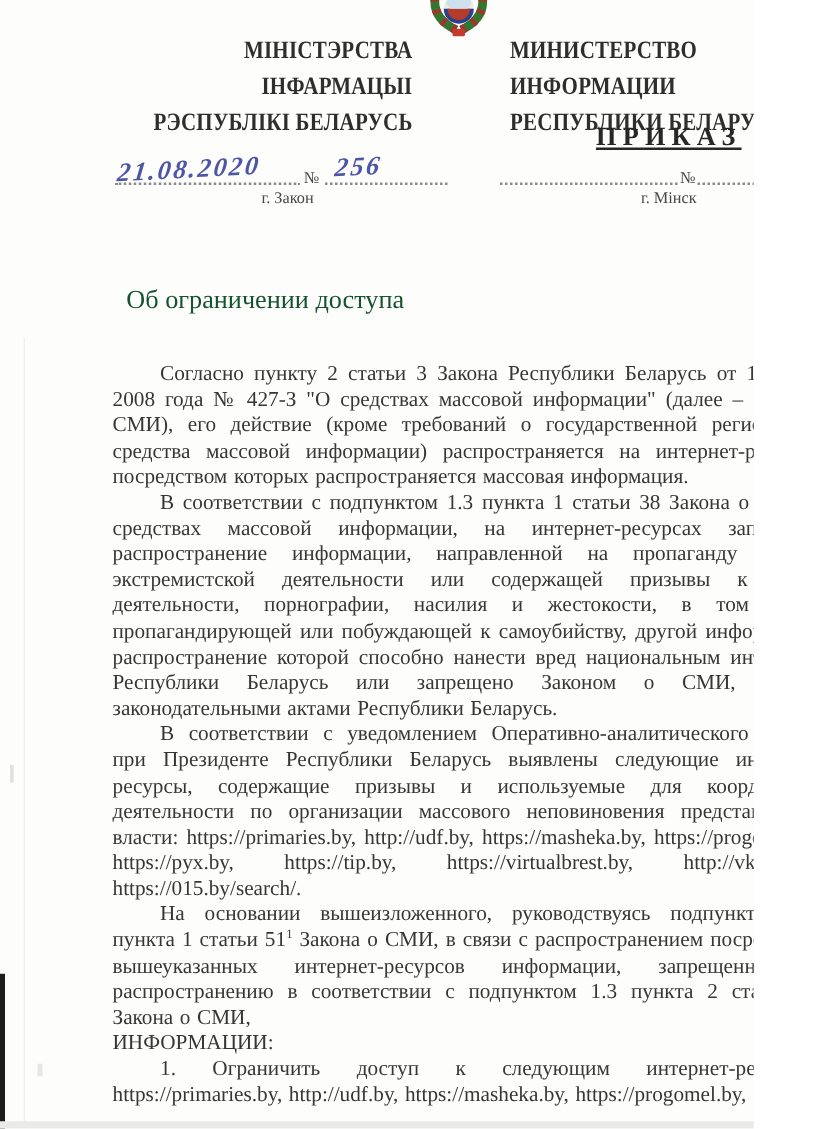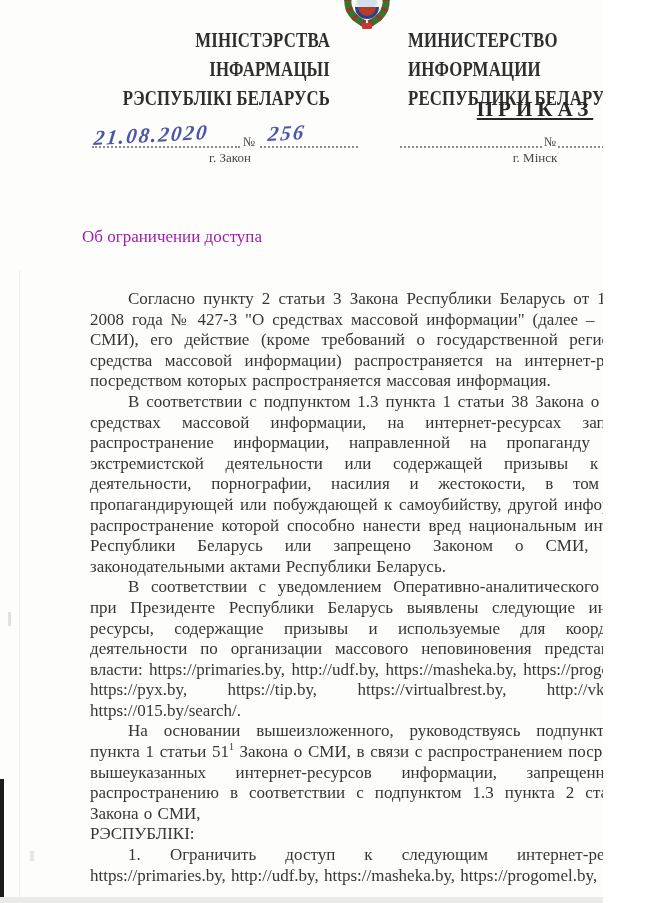--- a/index.html
+++ b/index.html
@@ -40,21 +40,21 @@
     position:absolute; color:#4d55a6;
     font-style:italic; font-weight:bold; letter-spacing:2px;
     font-size:21px; transform:rotate(-3deg) skewX(-10deg);
   }
   .hand-date { left:2px;  bottom:8px; }
   .hand-num  { left:176px; bottom:10px; }
   .city { position:absolute; top:150px; font-size:13px; color:#474747; width:160px; text-align:center; }
   .city-left  { left:150px; }
   .city-right { left:455px; }
   
-  .subject { position:absolute; top:227px; left:82px; font-size:17px; color:#a21caf; }
+  .subject { position:absolute; top:227px; left:101px; font-size:21px; color:#14532d; }
   .bodytext {
     position:absolute; top:289px; left:90px; width:578px;
     font-size:17px; line-height:20.6px; text-align:justify;
     color:#363636; word-spacing:1px; padding-right:8px;
   }
   .bodytext p { margin:0; }
   .indent { text-indent:38px; }
   sup { font-size:10px; line-height:0; }
   
   .edge-bar   { position:absolute; left:0; top:779px; width:4px; height:124px; background:#1c1c1c; }
@@ -114,21 +114,21 @@
     <div class="city city-right">г. Мінск</div>
   </div>
 
   <div class="subject">Об ограничении доступа</div>
 
   <div class="bodytext">
     <p class="indent">Согласно пункту 2 статьи 3 Закона Республики Беларусь от 17 июля 2008 года № 427-З "О средствах массовой информации" (далее – Закон о СМИ), его действие (кроме требований о государственной регистрации средства массовой информации) распространяется на интернет-ресурсы, посредством которых распространяется массовая информация.</p>
     <p class="indent">В соответствии с подпунктом 1.3 пункта 1 статьи 38 Закона о СМИ в средствах массовой информации, на интернет-ресурсах запрещено распространение информации, направленной на пропаганду войны, экстремистской деятельности или содержащей призывы к такой деятельности, порнографии, насилия и жестокости, в том числе пропагандирующей или побуждающей к самоубийству, другой информации, распространение которой способно нанести вред национальным интересам Республики Беларусь или запрещено Законом о СМИ, иными законодательными актами Республики Беларусь.</p>
     <p class="indent">В соответствии с уведомлением Оперативно-аналитического центра при Президенте Республики Беларусь выявлены следующие интернет-ресурсы, содержащие призывы и используемые для координации деятельности по организации массового неповиновения представителям власти: https://primaries.by, http://udf.by, https://masheka.by, https://progomel.by, https://pyx.by, https://tip.by, https://virtualbrest.by, http://vkurier.by, https://015.by/search/.</p>
     <p class="indent"><span>На основании вышеизложенного, руководствуясь подпунктом 1.8 пункта 1 статьи 51</span><sup>1</sup><span> Закона о СМИ, в связи с распространением посредством вышеуказанных интернет-ресурсов информации, запрещенной к распространению в соответствии с подпунктом 1.3 пункта 2 статьи 38 Закона о СМИ,</span></p>
-    <p>РЭСПУБЛІКІ:</p>
+    <p>ИНФОРМАЦИИ:</p>
     <p class="indent">1. Ограничить доступ к следующим интернет-ресурсам: https://primaries.by, http://udf.by, https://masheka.by, https://progomel.by,</p>
   </div>
 
   <div class="faint-line"></div>
   <div class="smudge-a"></div>
   <div class="smudge-b"></div>
   <div class="edge-bar"></div>
   <div class="bottom-band"></div>
 
 </div>

